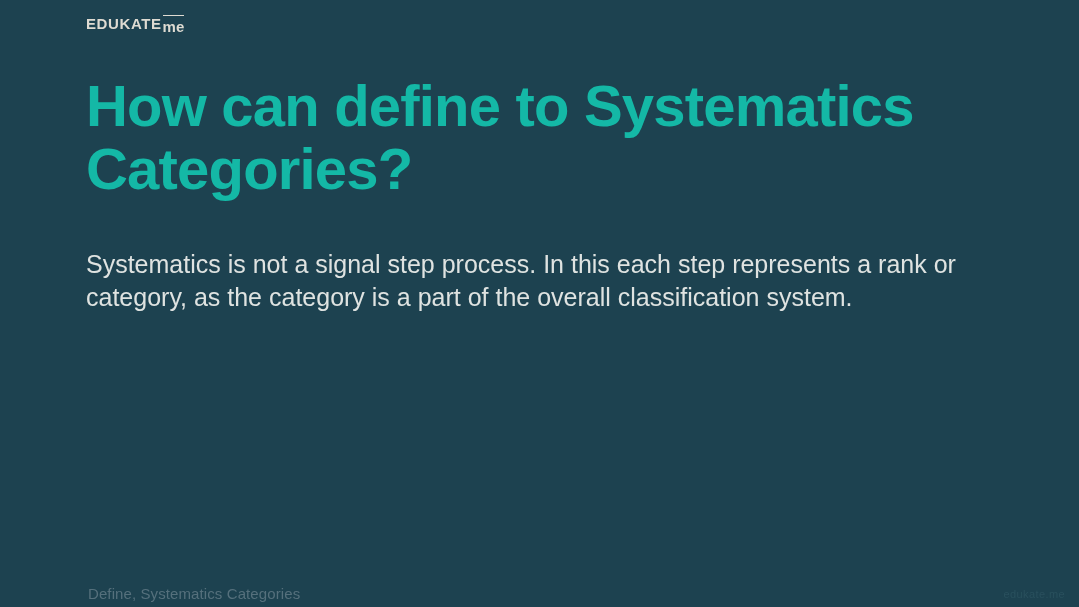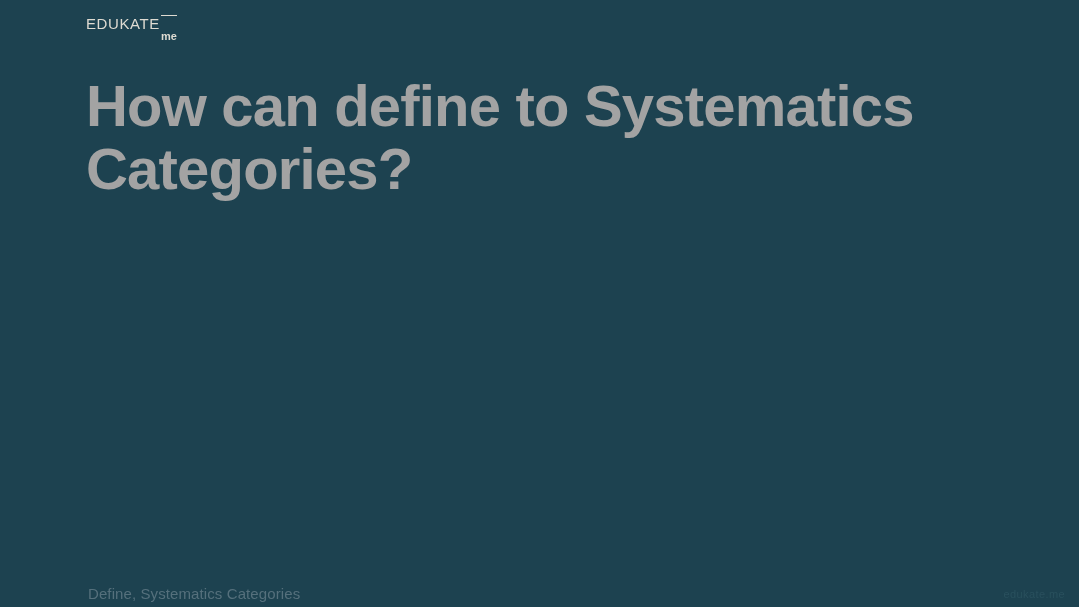--- a/index.html
+++ b/index.html
@@ -28,47 +28,47 @@
     position: absolute;
     left: 86px;
     top: 16px;
     display: flex;
     align-items: flex-start;
     color: #dedbd2;
     line-height: 1;
   }
   .logo-word {
     font-size: 15px;
-    font-weight: normal;
+    font-weight: bold;
     letter-spacing: 0.6px;
     color: #dedbd2;
   }
   .logo-sup {
-    font-size: 11px;
+    font-size: 15px;
     font-weight: bold;
     line-height: 1;
     margin-left: 1px;
     position: relative;
     top: -1px;
     color: #dedbd2;
     border-top: 1.5px solid #dedbd2;
-    padding-top: 15px;
+    padding-top: 3px;
   }
 
   
   .title {
     position: absolute;
     left: 86px;
     top: 74px;
     width: 900px;
     font-size: 58px;
     font-weight: bold;
     line-height: 1.09;
     letter-spacing: -0.8px;
-    color: #a3a3a3;
+    color: #14b8a6;
   }
 
   
   .body-text {
     position: absolute;
     left: 86px;
     top: 248px;
     width: 905px;
     font-size: 25px;
     font-weight: normal;
@@ -108,20 +108,21 @@
 
 <div class="slide">
 
   <div class="logo">
     <span class="logo-word">EDUKATE</span>
     <span class="logo-sup">me</span>
   </div>
 
   <h1 class="title">How can define to Systematics Categories?</h1>
 
+  <p class="body-text">Systematics is not a signal step process. In this each step represents a rank or category, as the category is a part of the overall classification system.</p>
 
   <div class="footer">
     <span class="footer-line">Define, Systematics Categories</span>
   </div>
 
   <span class="watermark">edukate.me</span>
 
 </div>
 
 </body></html>

